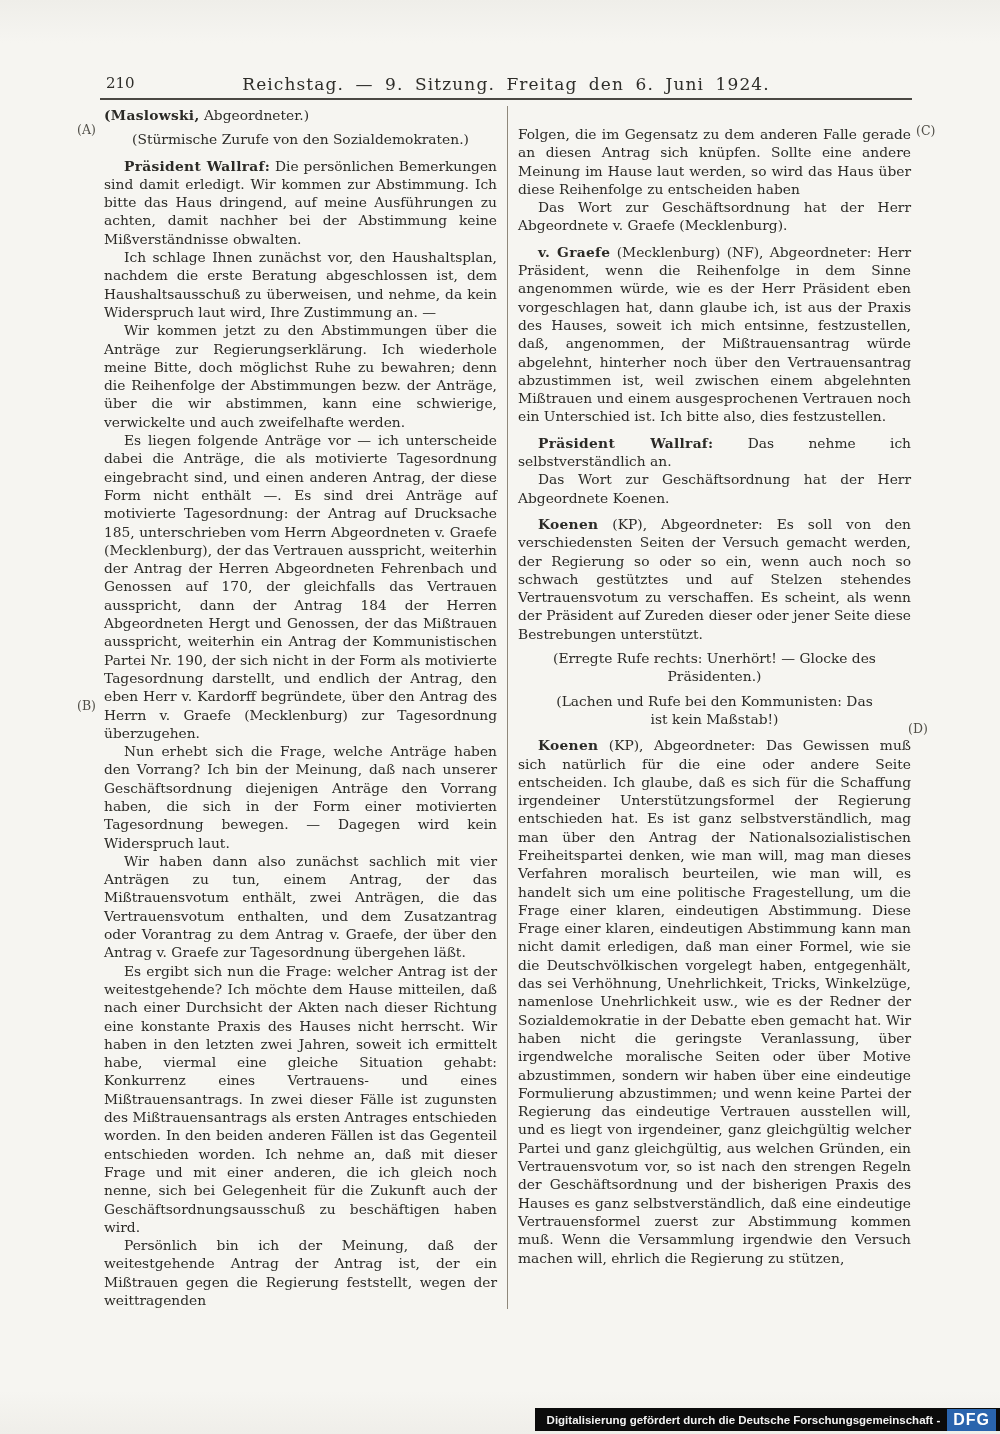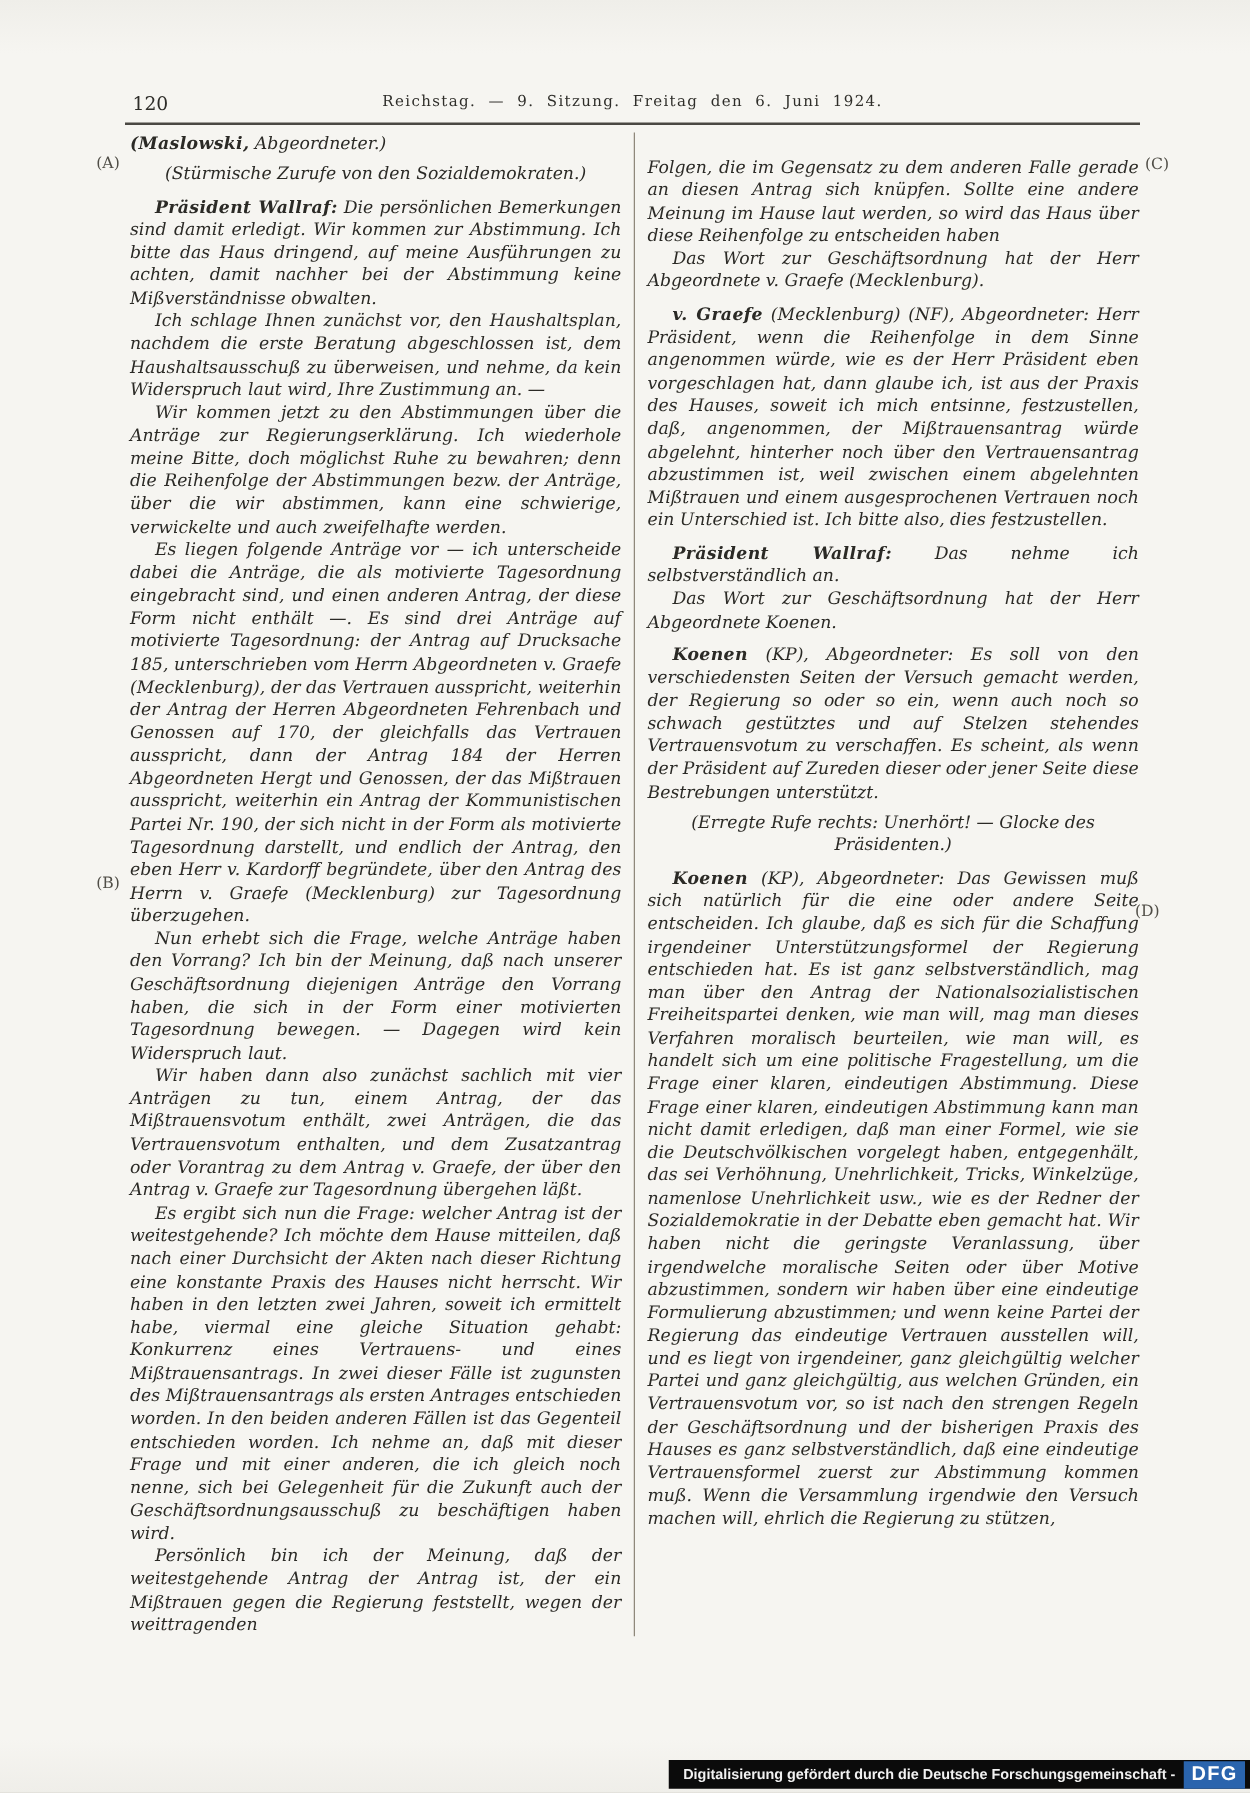--- a/index.html
+++ b/index.html
@@ -21,32 +21,31 @@
     top: 68px; left: 100px; right: 88px;
     height: 32px;
     border-bottom: 2px solid #4a4843;
   }
   .page-number {
     position: absolute; left: 6px; top: 6px;
     font-size: 15px; color: #2e2d29;
   }
   .header-title {
     text-align: center;
-    font-size: 12px;
+    font-size: 17px;
     letter-spacing: 1.1px;
     word-spacing: 5px;
     padding-top: 6px;
     color: #2e2d29;
   }
 
   .columns {
     position: absolute;
     top: 106px; left: 104px; right: 88px;
     display: flex;
-    font-style: italic;
   }
   .col {
     width: 393px;
     font-size: 13.8px;
     line-height: 18.3px;
     text-align: justify;
   }
   .col-right { padding-top: 19px; }
   .divider {
     width: 1px;
@@ -103,21 +102,21 @@
     letter-spacing: 1px;
     padding: 2px 6px;
   }
 </style>
 </head>
 <body>
 
 <div class="page">
 
   <div class="header">
-    <span class="page-number">120</span>
+    <span class="page-number">210</span>
     <div class="header-title">Reichstag. — 9. Sitzung. Freitag den 6. Juni 1924.</div>
   </div>
 
   <span class="margin-marker marker-a">(A)</span>
   <span class="margin-marker marker-b">(B)</span>
   <span class="margin-marker marker-c">(C)</span>
   <span class="margin-marker marker-d">(D)</span>
 
   <div class="columns">
     <div class="col col-left" id="col-left">
@@ -134,20 +133,21 @@
       </div>
     <div class="divider"></div>
     <div class="col col-right" id="col-right">
         <p class="para cont">Folgen, die im Gegensatz zu dem anderen Falle gerade an diesen Antrag sich knüpfen. Sollte eine andere Meinung im Hause laut werden, so wird das Haus über diese Reihenfolge zu entscheiden haben</p>
         <p class="para body">Das Wort zur Geschäftsordnung hat der Herr Abgeordnete v. Graefe (Mecklenburg).</p>
         <p class="para speech"><span class="speaker">v. Graefe</span> (Mecklenburg) (NF), Abgeordneter: Herr Präsident, wenn die Reihenfolge in dem Sinne angenommen würde, wie es der Herr Präsident eben vorgeschlagen hat, dann glaube ich, ist aus der Praxis des Hauses, soweit ich mich entsinne, festzustellen, daß, angenommen, der Mißtrauensantrag würde abgelehnt, hinterher noch über den Vertrauensantrag abzustimmen ist, weil zwischen einem abgelehnten Mißtrauen und einem ausgesprochenen Vertrauen noch ein Unterschied ist. Ich bitte also, dies festzustellen.</p>
         <p class="para speech"><span class="speaker">Präsident Wallraf:</span> Das nehme ich selbstverständlich an.</p>
         <p class="para body">Das Wort zur Geschäftsordnung hat der Herr Abgeordnete Koenen.</p>
         <p class="para speech"><span class="speaker">Koenen</span> (KP), Abgeordneter: Es soll von den verschiedensten Seiten der Versuch gemacht werden, der Regierung so oder so ein, wenn auch noch so schwach gestütztes und auf Stelzen stehendes Vertrauensvotum zu verschaffen. Es scheint, als wenn der Präsident auf Zureden dieser oder jener Seite diese Bestrebungen unterstützt.</p>
         <p class="para stage">(Erregte Rufe rechts: Unerhört! — Glocke des Präsidenten.)</p>
+        <p class="para stage">(Lachen und Rufe bei den Kommunisten: Das ist kein Maßstab!)</p>
         <p class="para speech"><span class="speaker">Koenen</span> (KP), Abgeordneter: Das Gewissen muß sich natürlich für die eine oder andere Seite entscheiden. Ich glaube, daß es sich für die Schaffung irgendeiner Unterstützungsformel der Regierung entschieden hat. Es ist ganz selbstverständlich, mag man über den Antrag der Nationalsozialistischen Freiheitspartei denken, wie man will, mag man dieses Verfahren moralisch beurteilen, wie man will, es handelt sich um eine politische Fragestellung, um die Frage einer klaren, eindeutigen Abstimmung. Diese Frage einer klaren, eindeutigen Abstimmung kann man nicht damit erledigen, daß man einer Formel, wie sie die Deutschvölkischen vorgelegt haben, entgegenhält, das sei Verhöhnung, Unehrlichkeit, Tricks, Winkelzüge, namenlose Unehrlichkeit usw., wie es der Redner der Sozialdemokratie in der Debatte eben gemacht hat. Wir haben nicht die geringste Veranlassung, über irgendwelche moralische Seiten oder über Motive abzustimmen, sondern wir haben über eine eindeutige Formulierung abzustimmen; und wenn keine Partei der Regierung das eindeutige Vertrauen ausstellen will, und es liegt von irgendeiner, ganz gleichgültig welcher Partei und ganz gleichgültig, aus welchen Gründen, ein Vertrauensvotum vor, so ist nach den strengen Regeln der Geschäftsordnung und der bisherigen Praxis des Hauses es ganz selbstverständlich, daß eine eindeutige Vertrauensformel zuerst zur Abstimmung kommen muß. Wenn die Versammlung irgendwie den Versuch machen will, ehrlich die Regierung zu stützen,</p>
       </div>
   </div>
 
   <div class="footer-bar">
     <span class="footer-text">Digitalisierung gefördert durch die Deutsche Forschungsgemeinschaft -</span>
     <span class="dfg-logo">DFG</span>
   </div>
 
 </div>

